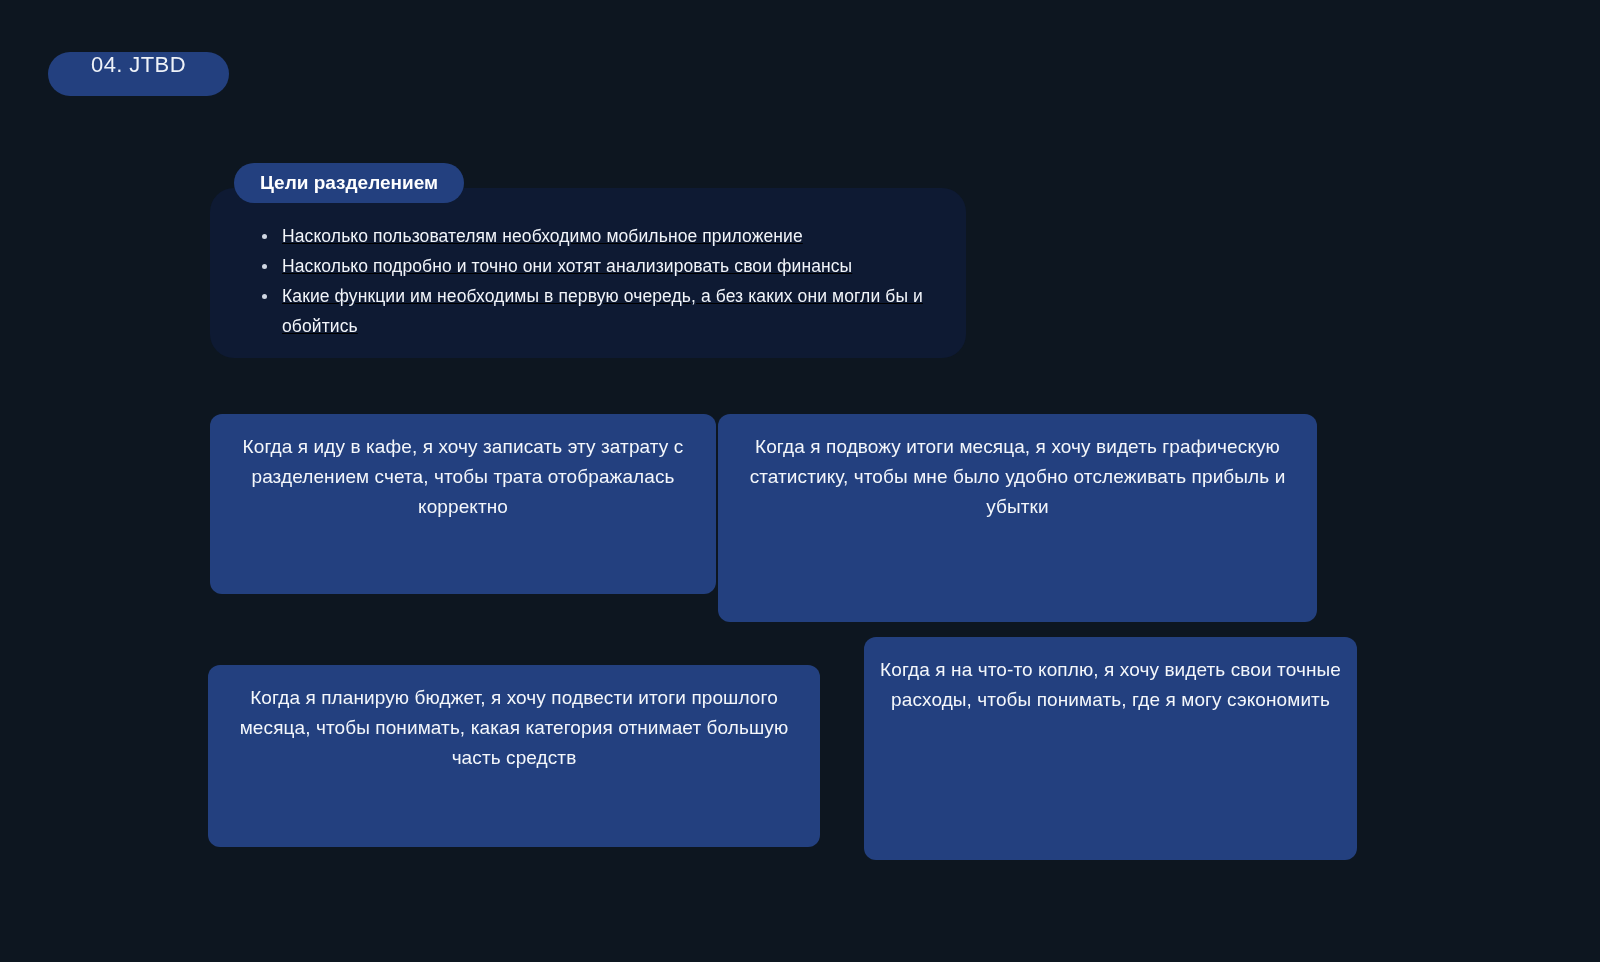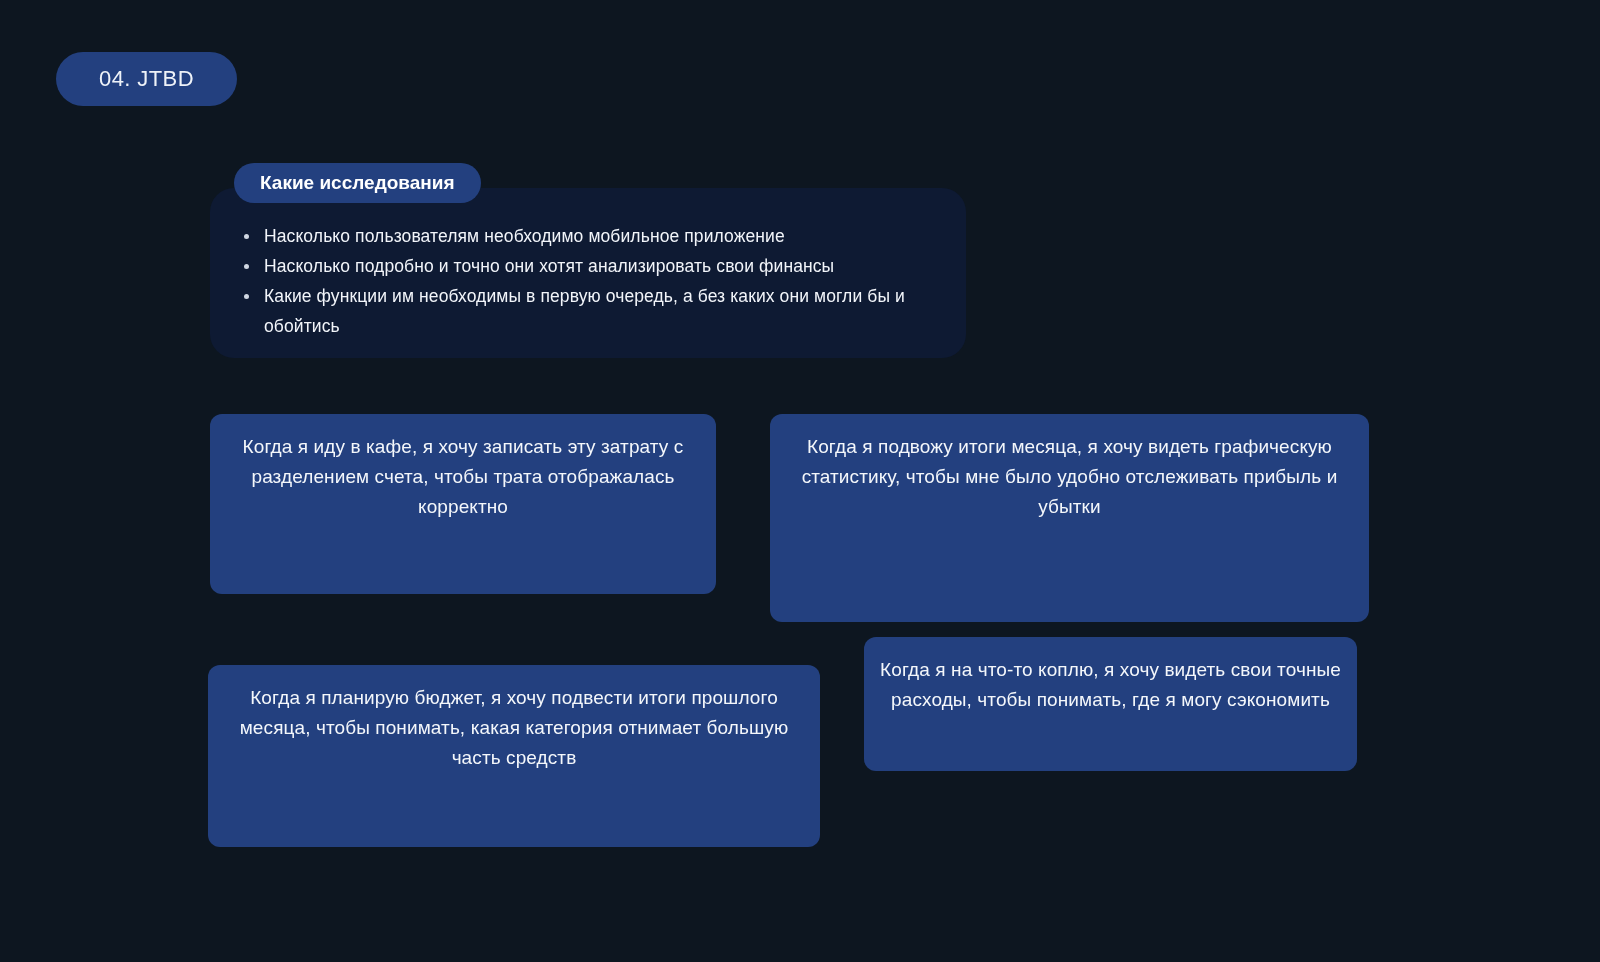--- a/index.html
+++ b/index.html
@@ -12,28 +12,27 @@
 
   body {
     background: #0d1620;
     font-family: "Liberation Sans", sans-serif;
     position: relative;
   }
 
   
   .section-badge {
     position: absolute;
-    left: 56px;
+    left: 48px;
     top: 52px;
     width: 181px;
-    height: 54px;
+    height: 44px;
     background: #23407f;
     border-radius: 27px;
     display: flex;
-    align-items: center;
     justify-content: center;
   }
   .section-badge-label {
     color: #eef2f8;
     font-size: 22px;
     letter-spacing: 0.4px;
     white-space: nowrap;
   }
 
   
@@ -66,25 +65,26 @@
     z-index: 2;
   }
   .goals-title-label {
     color: #ffffff;
     font-size: 19px;
     font-weight: bold;
     white-space: nowrap;
   }
   .goals-list {
     position: absolute;
-    left: 26px;
+    left: 44px;
     top: 58px;
     width: 710px;
     list-style: none;
     z-index: 1;
+    text-decoration: underline;
   }
   .goals-list-item {
     position: relative;
     padding-left: 28px;
     color: #f2f5fa;
     font-size: 17.5px;
     line-height: 30px;
     letter-spacing: 0.1px;
   }
   .goals-list-item::before {
@@ -110,36 +110,36 @@
   }
   .jtbd-card-text {
     color: #f4f7fb;
     font-size: 19px;
     line-height: 30px;
     text-align: center;
     letter-spacing: 0.1px;
   }
 
   .jtbd-card-1 { left: 210px;  top: 414px; width: 506px; height: 180px; }
-  .jtbd-card-2 { left: 770px;  top: 414px; width: 599px; height: 208px; }
+  .jtbd-card-2 { left: 718px;  top: 414px; width: 599px; height: 208px; }
   .jtbd-card-3 { left: 208px;  top: 637px; width: 612px; height: 182px; margin-top: 28px; }
-  .jtbd-card-4 { left: 864px;  top: 637px; width: 493px; height: 134px; }
+  .jtbd-card-4 { left: 864px;  top: 637px; width: 493px; height: 223px; }
 </style>
 </head>
 <body>
 
 <div class="section-badge">
   <span class="section-badge-label">04. JTBD</span>
 </div>
 
 <div class="goals-block">
   <div class="goals-panel"></div>
 
   <div class="goals-title-pill">
-    <span class="goals-title-label">Какие исследования</span>
+    <span class="goals-title-label">Цели разделением</span>
   </div>
 
   <ul class="goals-list">
     <li class="goals-list-item">Насколько пользователям необходимо мобильное приложение</li>
     <li class="goals-list-item">Насколько подробно и точно они хотят анализировать свои финансы</li>
     <li class="goals-list-item">Какие функции им необходимы в первую очередь, а без каких они могли бы и обойтись</li>
   </ul>
 </div>
 
 <div class="jtbd-card jtbd-card-1">

